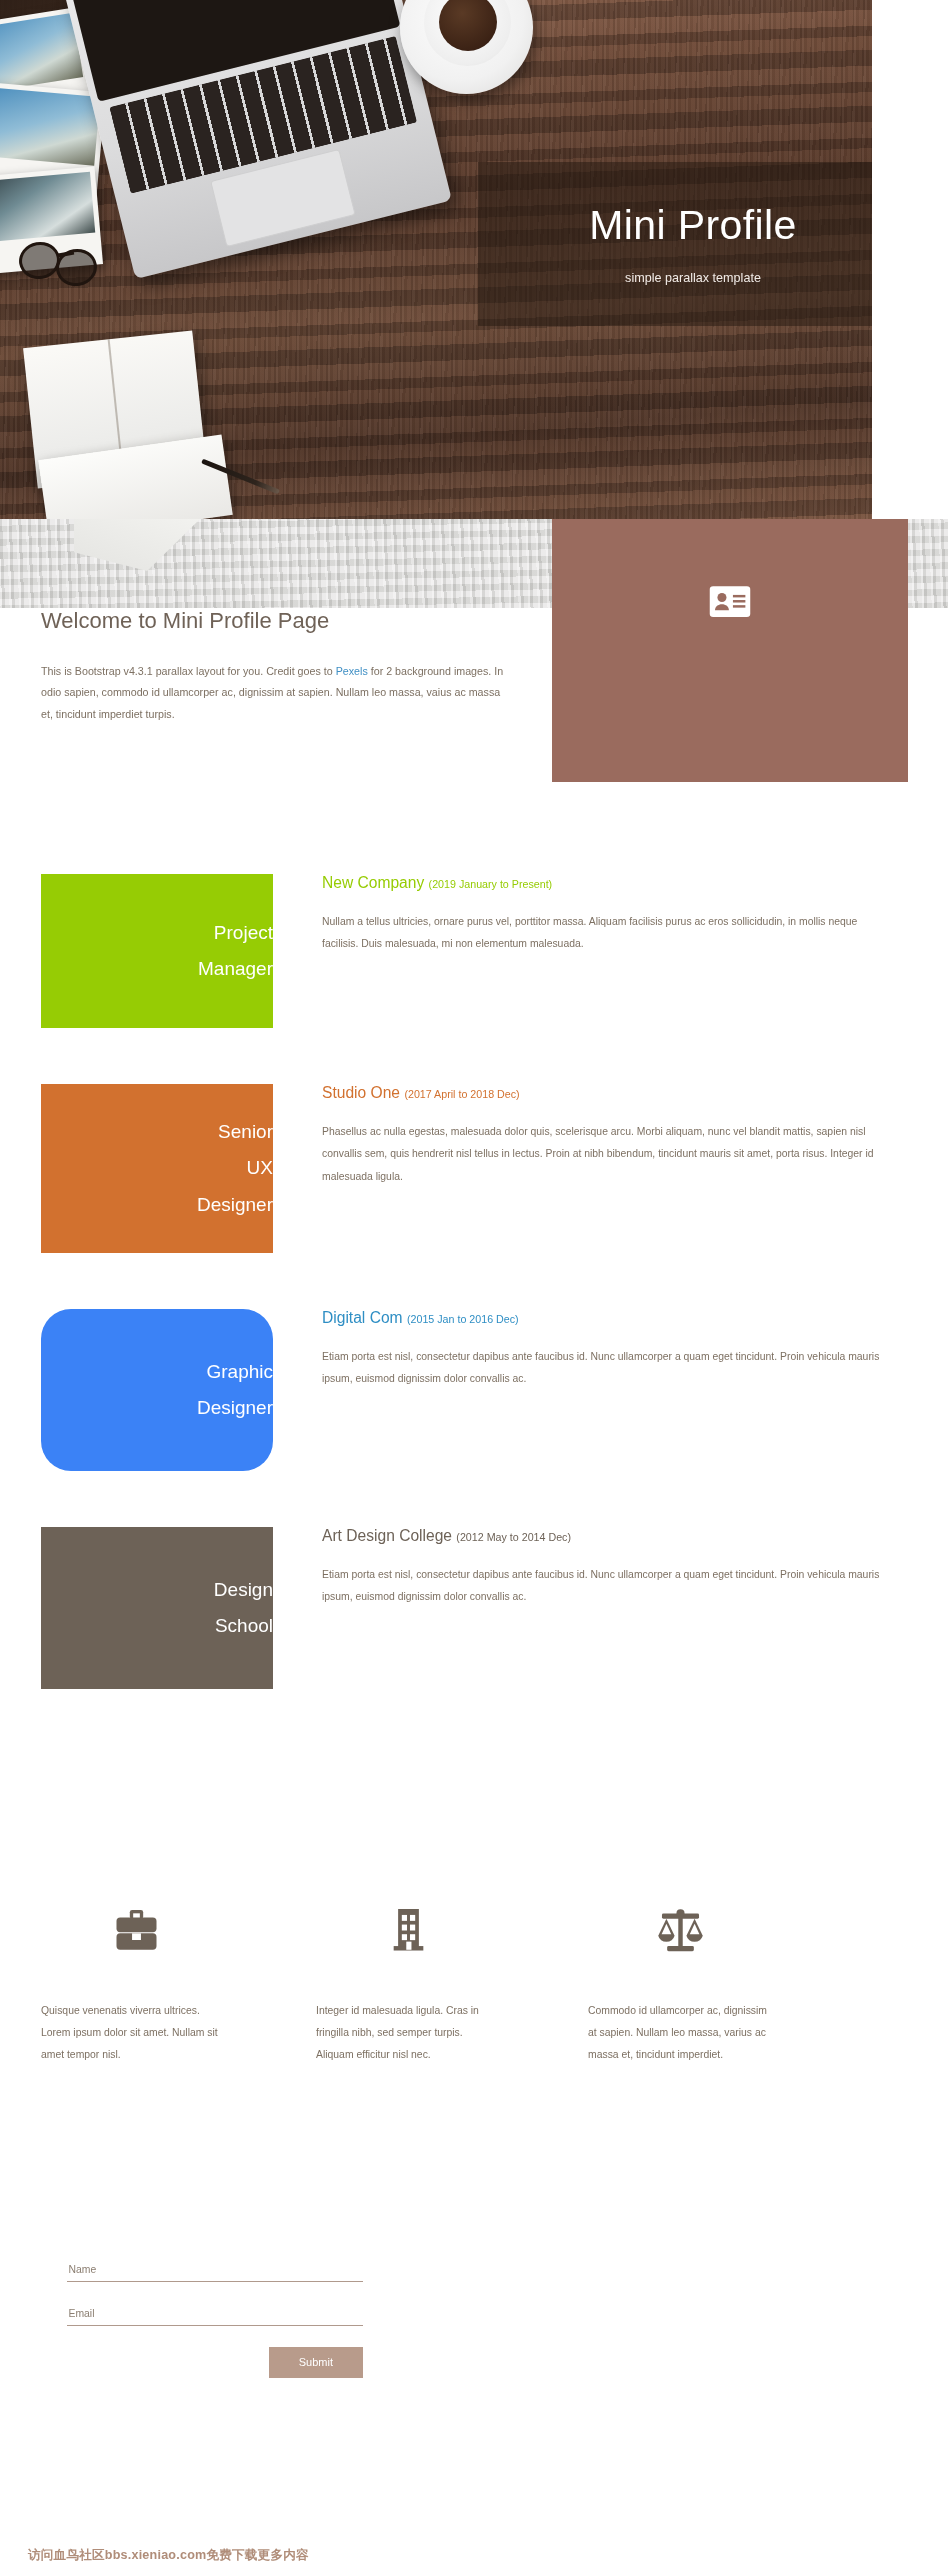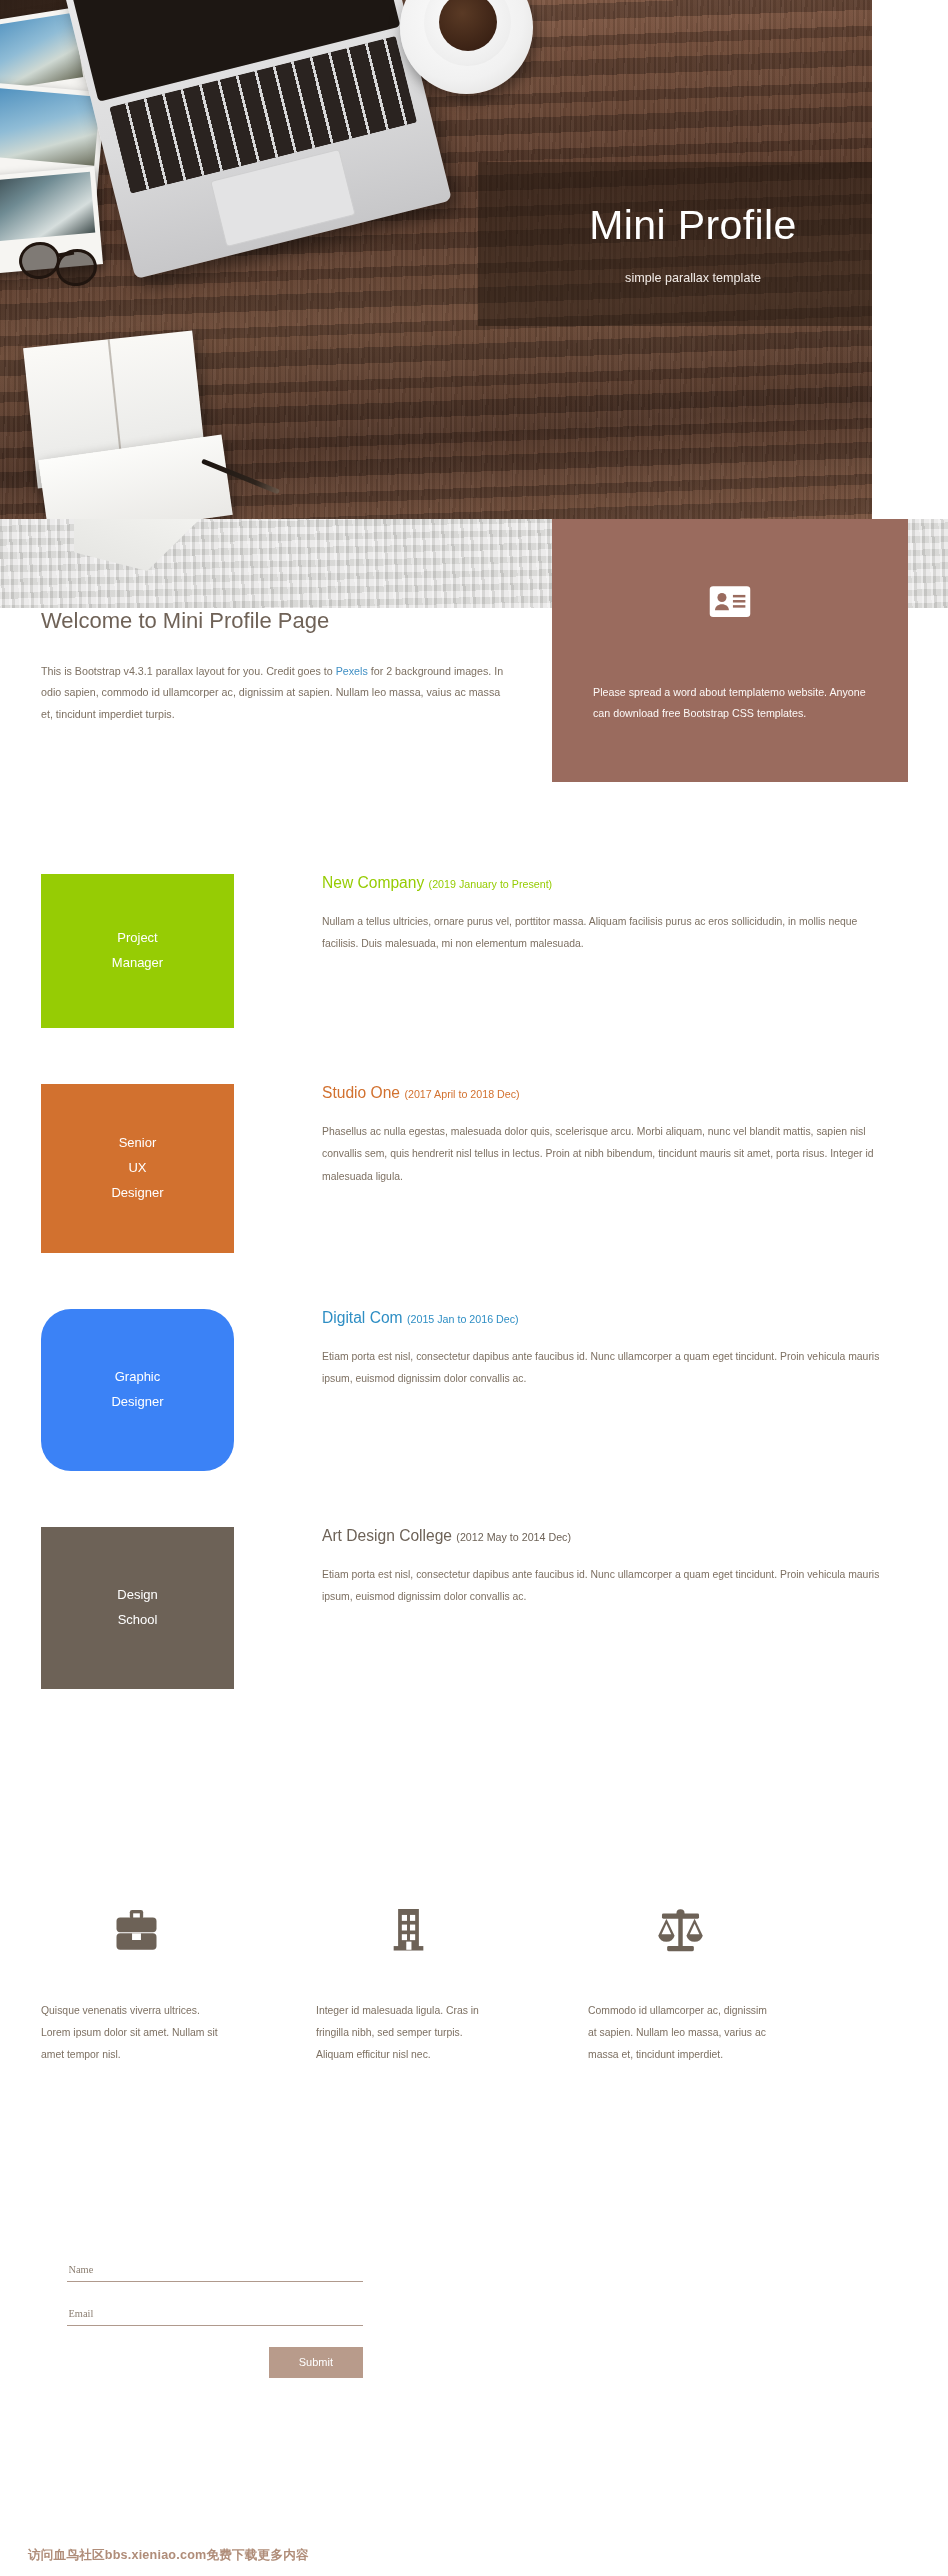--- a/index.html
+++ b/index.html
@@ -175,23 +175,23 @@
   }
   .promo-text {
     position: absolute; left: 41px; top: 163px; width: 282px;
     color: #fdf9f7; font-size: 10.7px; line-height: 2.0;
   }
 
   
   .resume { position: absolute; left: 0; top: 874px; width: 948px; }
   .res-item { position: relative; width: 948px; margin-bottom: 56px; }
   .res-badge {
-    position: absolute; left: 41px; top: 0; width: 193px;
-    display: flex; flex-direction: column; align-items: center; justify-content: center;
-    color: #ffffff; font-size: 13px; font-weight: 400; line-height: 1.9;
+    position: absolute; left: 41px; top: 0; width: 232px;
+    display: flex; flex-direction: column; align-items: flex-end; justify-content: center;
+    color: #ffffff; font-size: 19px; font-weight: 400; line-height: 1.9;
     text-align: center;
   }
   .res-body { position: absolute; left: 322px; top: 0; width: 563px; }
   .res-head { font-size: 15.6px; font-weight: 400; margin-bottom: 19px; }
   .res-head .yr { font-size: 10.7px; }
   .res-desc { font-size: 10.4px; line-height: 2.15; color: #7d7062; }
 
   
   .features {
     position: absolute; left: 0; top: 1882px; width: 816px;
@@ -204,21 +204,21 @@
     max-width: 185px;
   }
   .feat-2 .feat-text, .feat-3 .feat-text { margin-left: 3px; }
 
   
   .contact { position: absolute; left: 0; top: 2260px; width: 948px; }
   .form { position: relative; width: 296px; margin-left: 67px; }
   .fld {
     display: block; width: 100%; border: none; border-bottom: 0.7px solid #b09a8d;
     background: transparent; outline: none;
-    font-family: Liberation Serif, serif; font-size: 10.4px; color: #7d7062;
+    font-family: Liberation Sans, sans-serif; font-size: 10.4px; color: #7d7062;
     padding: 4.4px 1.5px 6px 1.5px; margin-bottom: 21px;
   }
   .fld::placeholder { color: #8b7e71; }
   textarea.fld { height: 71px; resize: vertical; margin-bottom: 12px; }
   .submit-row { display: flex; justify-content: flex-end; align-items: flex-end; }
   .submit-btn {
     background: #b89b8b; color: #ffffff; border: none;
     font-family: "Liberation Sans", sans-serif; font-size: 11px;
     padding: 9.6px 30px; cursor: pointer;
   }
@@ -284,21 +284,20 @@
       <div class="promo-icon">
         <svg width="41" height="31" viewBox="0 0 56 42" aria-hidden="true">
           <rect x="0" y="0" width="56" height="42" rx="5" fill="#ffffff"></rect>
           <circle cx="17" cy="15.5" r="6.2" fill="#9a6b5e"></circle>
           <path d="M7.5 33c0-5.4 4.3-8.4 9.5-8.4s9.5 3 9.5 8.4z" fill="#9a6b5e"></path>
           <rect x="32" y="12" width="17" height="3.4" fill="#9a6b5e"></rect>
           <rect x="32" y="19" width="17" height="3.4" fill="#9a6b5e"></rect>
           <rect x="32" y="26" width="17" height="3.4" fill="#9a6b5e"></rect>
         </svg>
       </div>
-      <div class="promo-text">Please spread a word about templatemo website. Anyone can download free Bootstrap CSS templates.</div>
     </div>
   </div>
 </div>
 
 <div class="resume">
 
   <div class="res-item" id="res-0" style="height: 154px;">
     <div class="res-badge" style="background: rgb(150, 204, 4); height: 154px;">
       <span>Project</span>
       <span>Manager</span>

